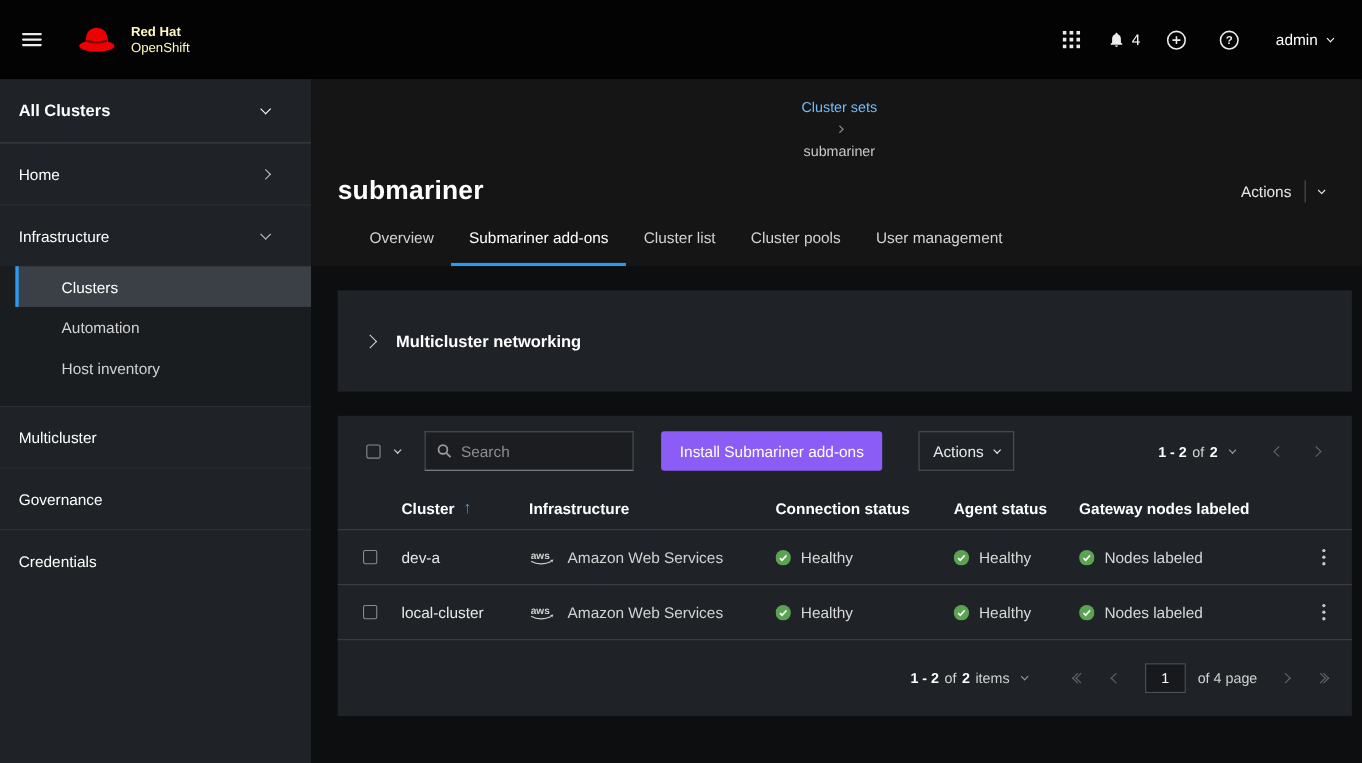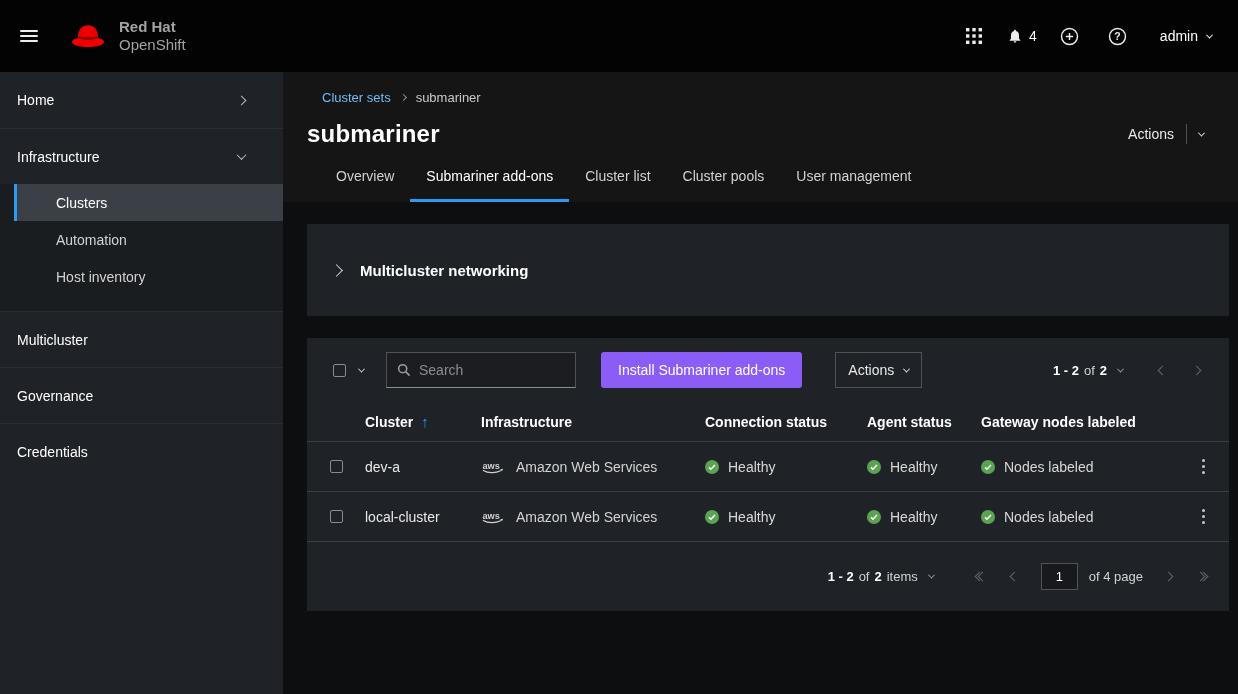--- a/index.html
+++ b/index.html
@@ -7,21 +7,21 @@
     font-family:"Liberation Sans","DejaVu Sans",sans-serif; color:#d2d2d2; font-size:14px; }
   .app { display:flex; flex-direction:column; width:1238px; height:694px; }
 
   
   .masthead { flex:0 0 72px; background:#030303; display:flex; align-items:center; }
   .hamburger-btn { width:58px; height:72px; display:flex; align-items:center; justify-content:center;
     background:none; border:none; cursor:pointer; }
   .hamburger { width:18px; }
   .hamburger i { display:block; height:2px; background:#ededed; margin:3px 0; border-radius:1px; }
   .brand { display:flex; align-items:center; gap:11px; margin-left:10px; }
-  .brand-text { color:#a3a3a3; line-height:1.2; font-size:15px; }
+  .brand-text { color:#fef9c3; line-height:1.2; font-size:12px; }
   .brand-line1 { font-weight:700; }
   .masthead-right { margin-left:auto; display:flex; align-items:center; padding-right:26px; }
   .mast-btn { min-width:40px; height:40px; display:flex; align-items:center; justify-content:center;
     gap:6px; background:none; border:none; color:#ededed; cursor:pointer; margin-left:8px; }
   .notif-count { font-size:14px; color:#fff; }
   .user-menu { display:flex; align-items:center; gap:9px; color:#fff; margin-left:22px; cursor:pointer; }
 
   
   .chev { display:inline-block; width:7px; height:7px;
     border-right:1.6px solid currentColor; border-bottom:1.6px solid currentColor; }
@@ -44,21 +44,21 @@
   .nav-item .chev { color:#b8bbbe; }
   .subnav { background:#1a1d20; padding-bottom:16px; }
   .subnav-item { height:37px; display:flex; align-items:center; margin-left:14px;
     padding-left:42px; color:#d2d2d2; cursor:pointer; }
   .subnav-item.current { background:#3b4046; border-left:3px solid #2b9af3; padding-left:39px; color:#fff; }
 
   .main { flex:1; min-width:0; display:flex; flex-direction:column; background:#151515; }
 
   
   .page-header { padding:18px 34px 0 24px; }
-  .breadcrumb { display:flex; align-items:center; gap:10px; font-size:13px; padding-left:15px; margin-bottom:15px; }
+  .breadcrumb { display:flex; align-items:center; gap:10px; font-size:13px; padding-left:15px; margin-bottom:15px;flex-direction:column; }
   .breadcrumb-link { color:#73bcf7; cursor:pointer; text-decoration:none; }
   .breadcrumb-sep { color:#8a8d90; }
   .breadcrumb-current { color:#c9c9c9; }
   .title-row { display:flex; align-items:center; justify-content:space-between; margin-bottom:14px; }
   .page-title { color:#fff; font-size:24px; font-weight:600; letter-spacing:.2px; }
   .page-actions { display:flex; align-items:center; gap:12px; color:#e8e8e8; cursor:pointer; }
   .page-actions .vdiv { width:1px; height:20px; background:#4f5255; }
   .tabs { display:flex; padding-left:13px; }
   .tab { padding:6px 16px 15px 16px; color:#d2d2d2; cursor:pointer; border-bottom:3px solid transparent; }
   .tab.active { color:#fff; border-bottom-color:#2b9af3; }
@@ -178,20 +178,24 @@
       <div class="user-menu">
         <span>admin</span>
         <span class="chev sm down"></span>
       </div>
     </div>
   </header>
 
   <div class="layout">
 
     <nav class="sidebar">
+      <div class="perspective">
+        <span>All Clusters</span>
+        <span class="chev down"></span>
+      </div>
 
       <div class="nav-item">
         <span>Home</span>
         <span class="chev right"></span>
       </div>
 
       <div class="nav-item">
         <span>Infrastructure</span>
         <span class="chev down"></span>
       </div>

